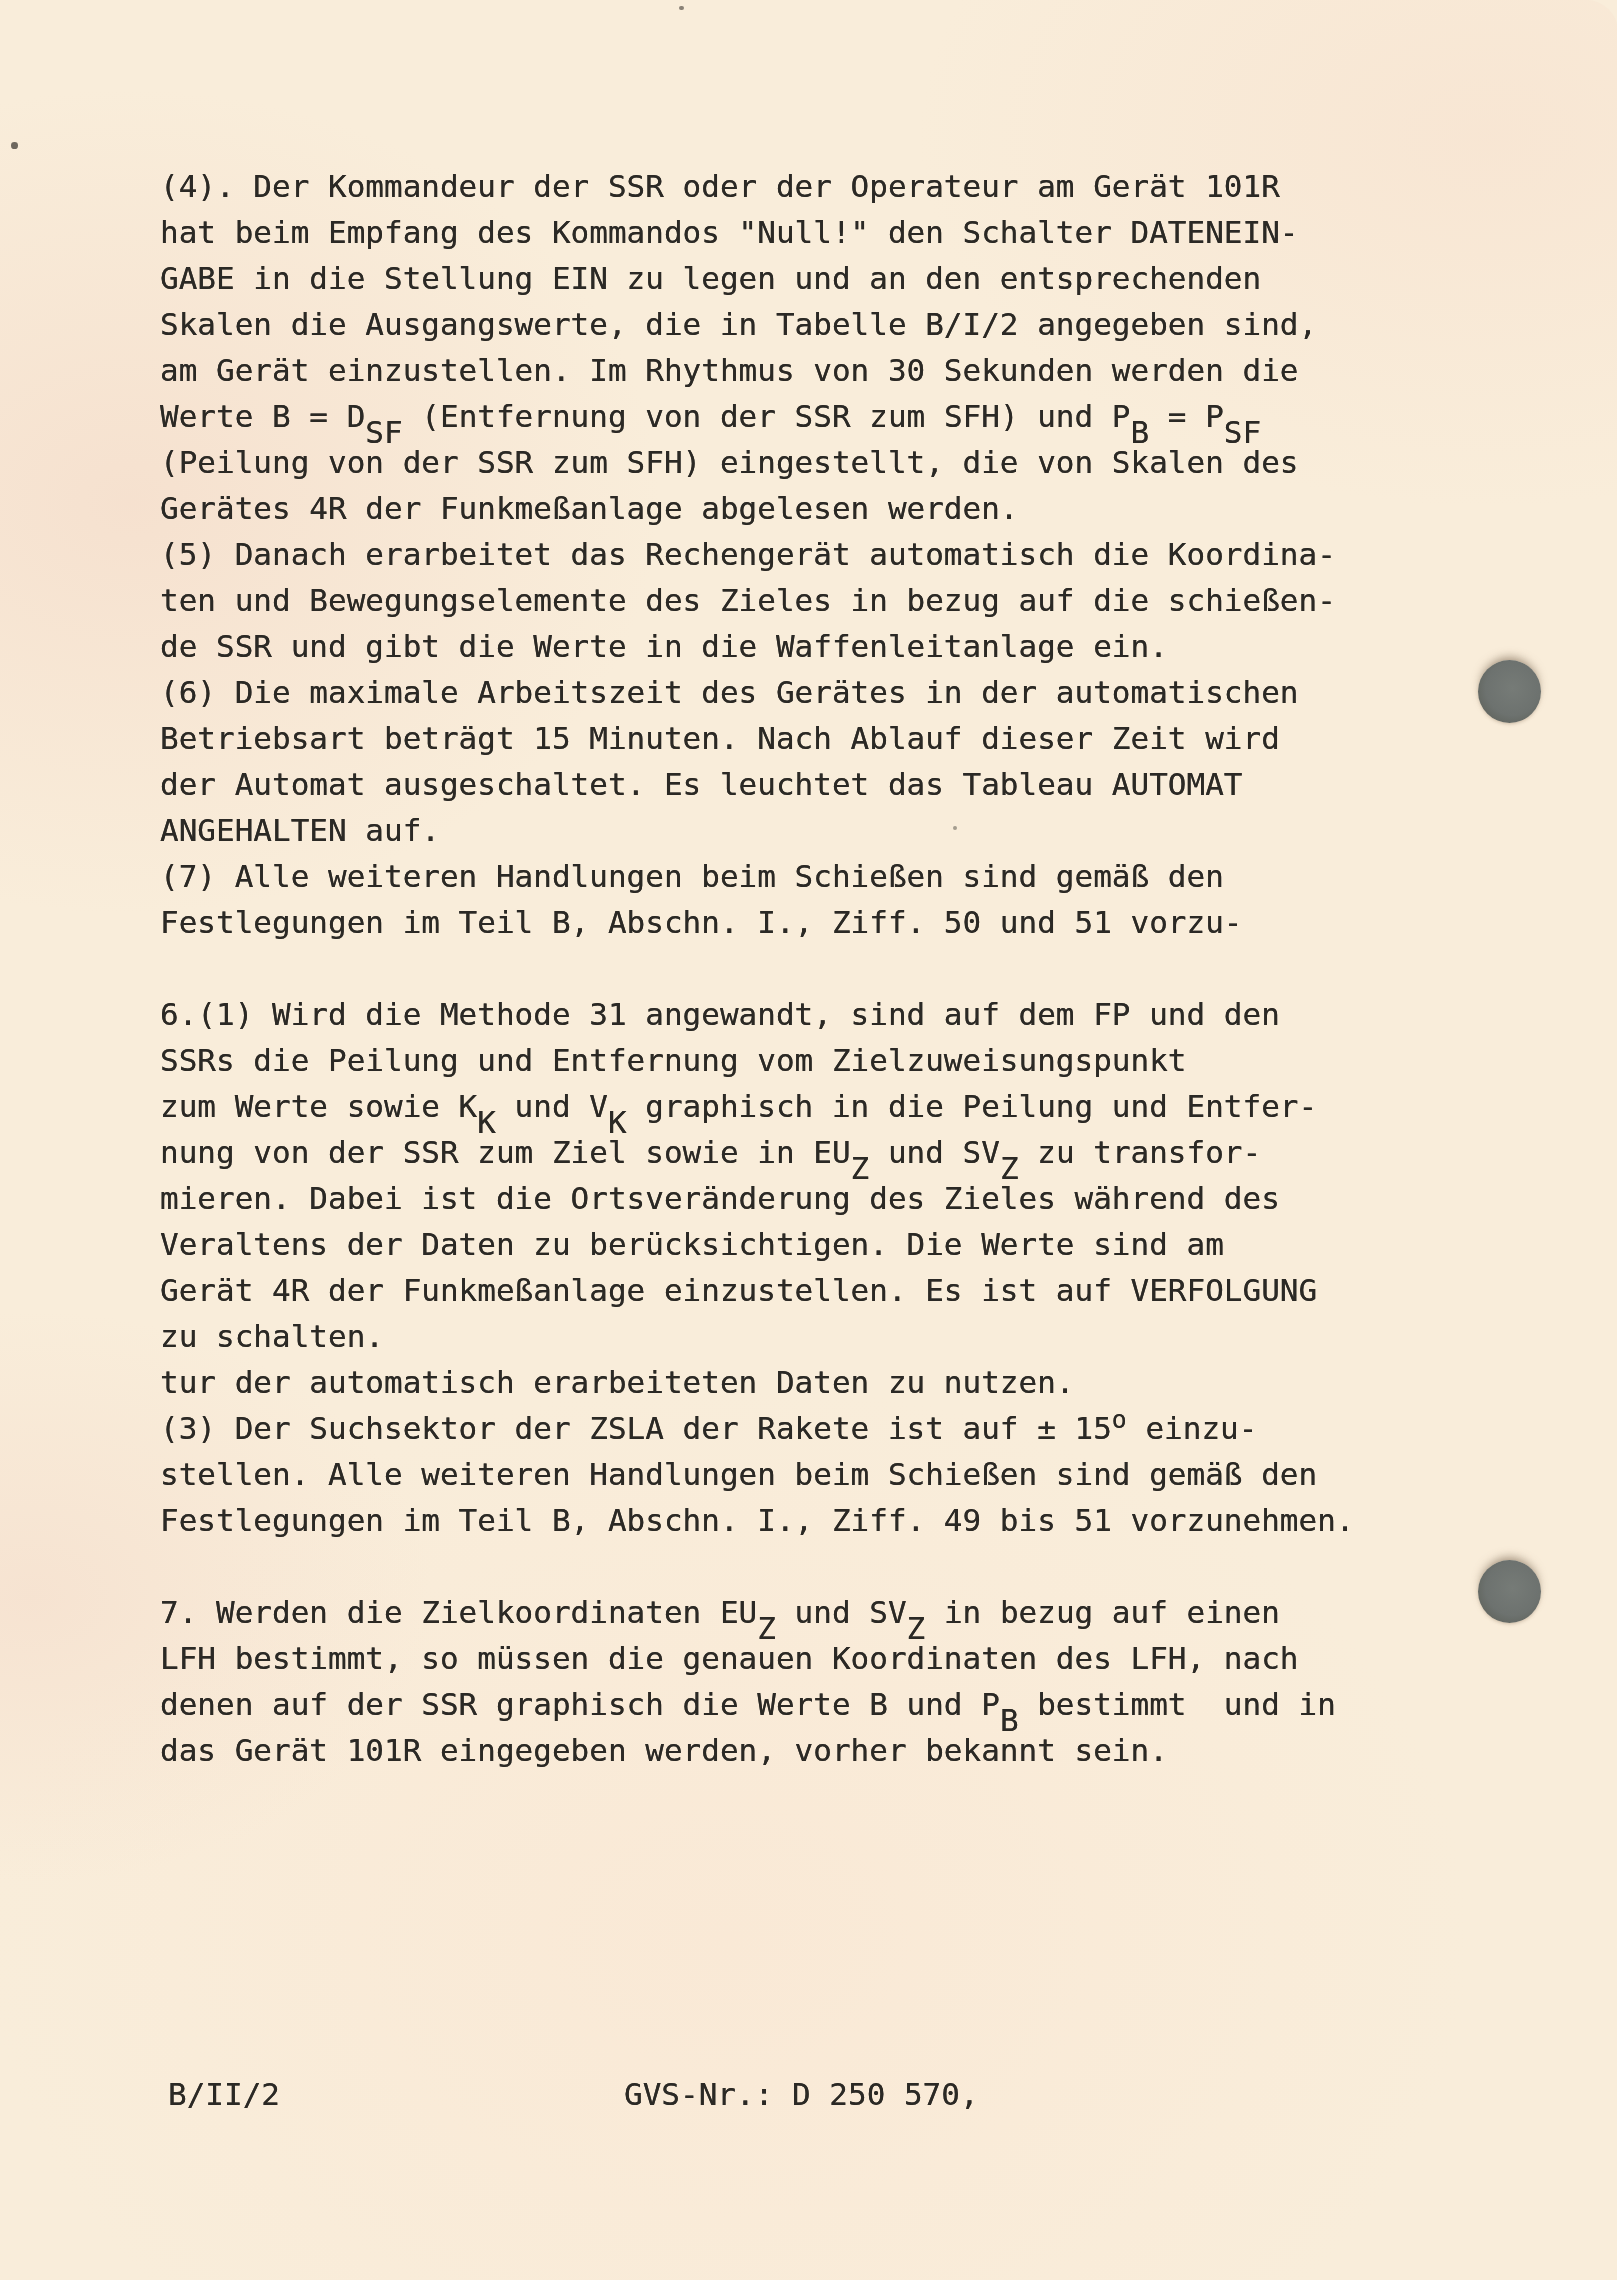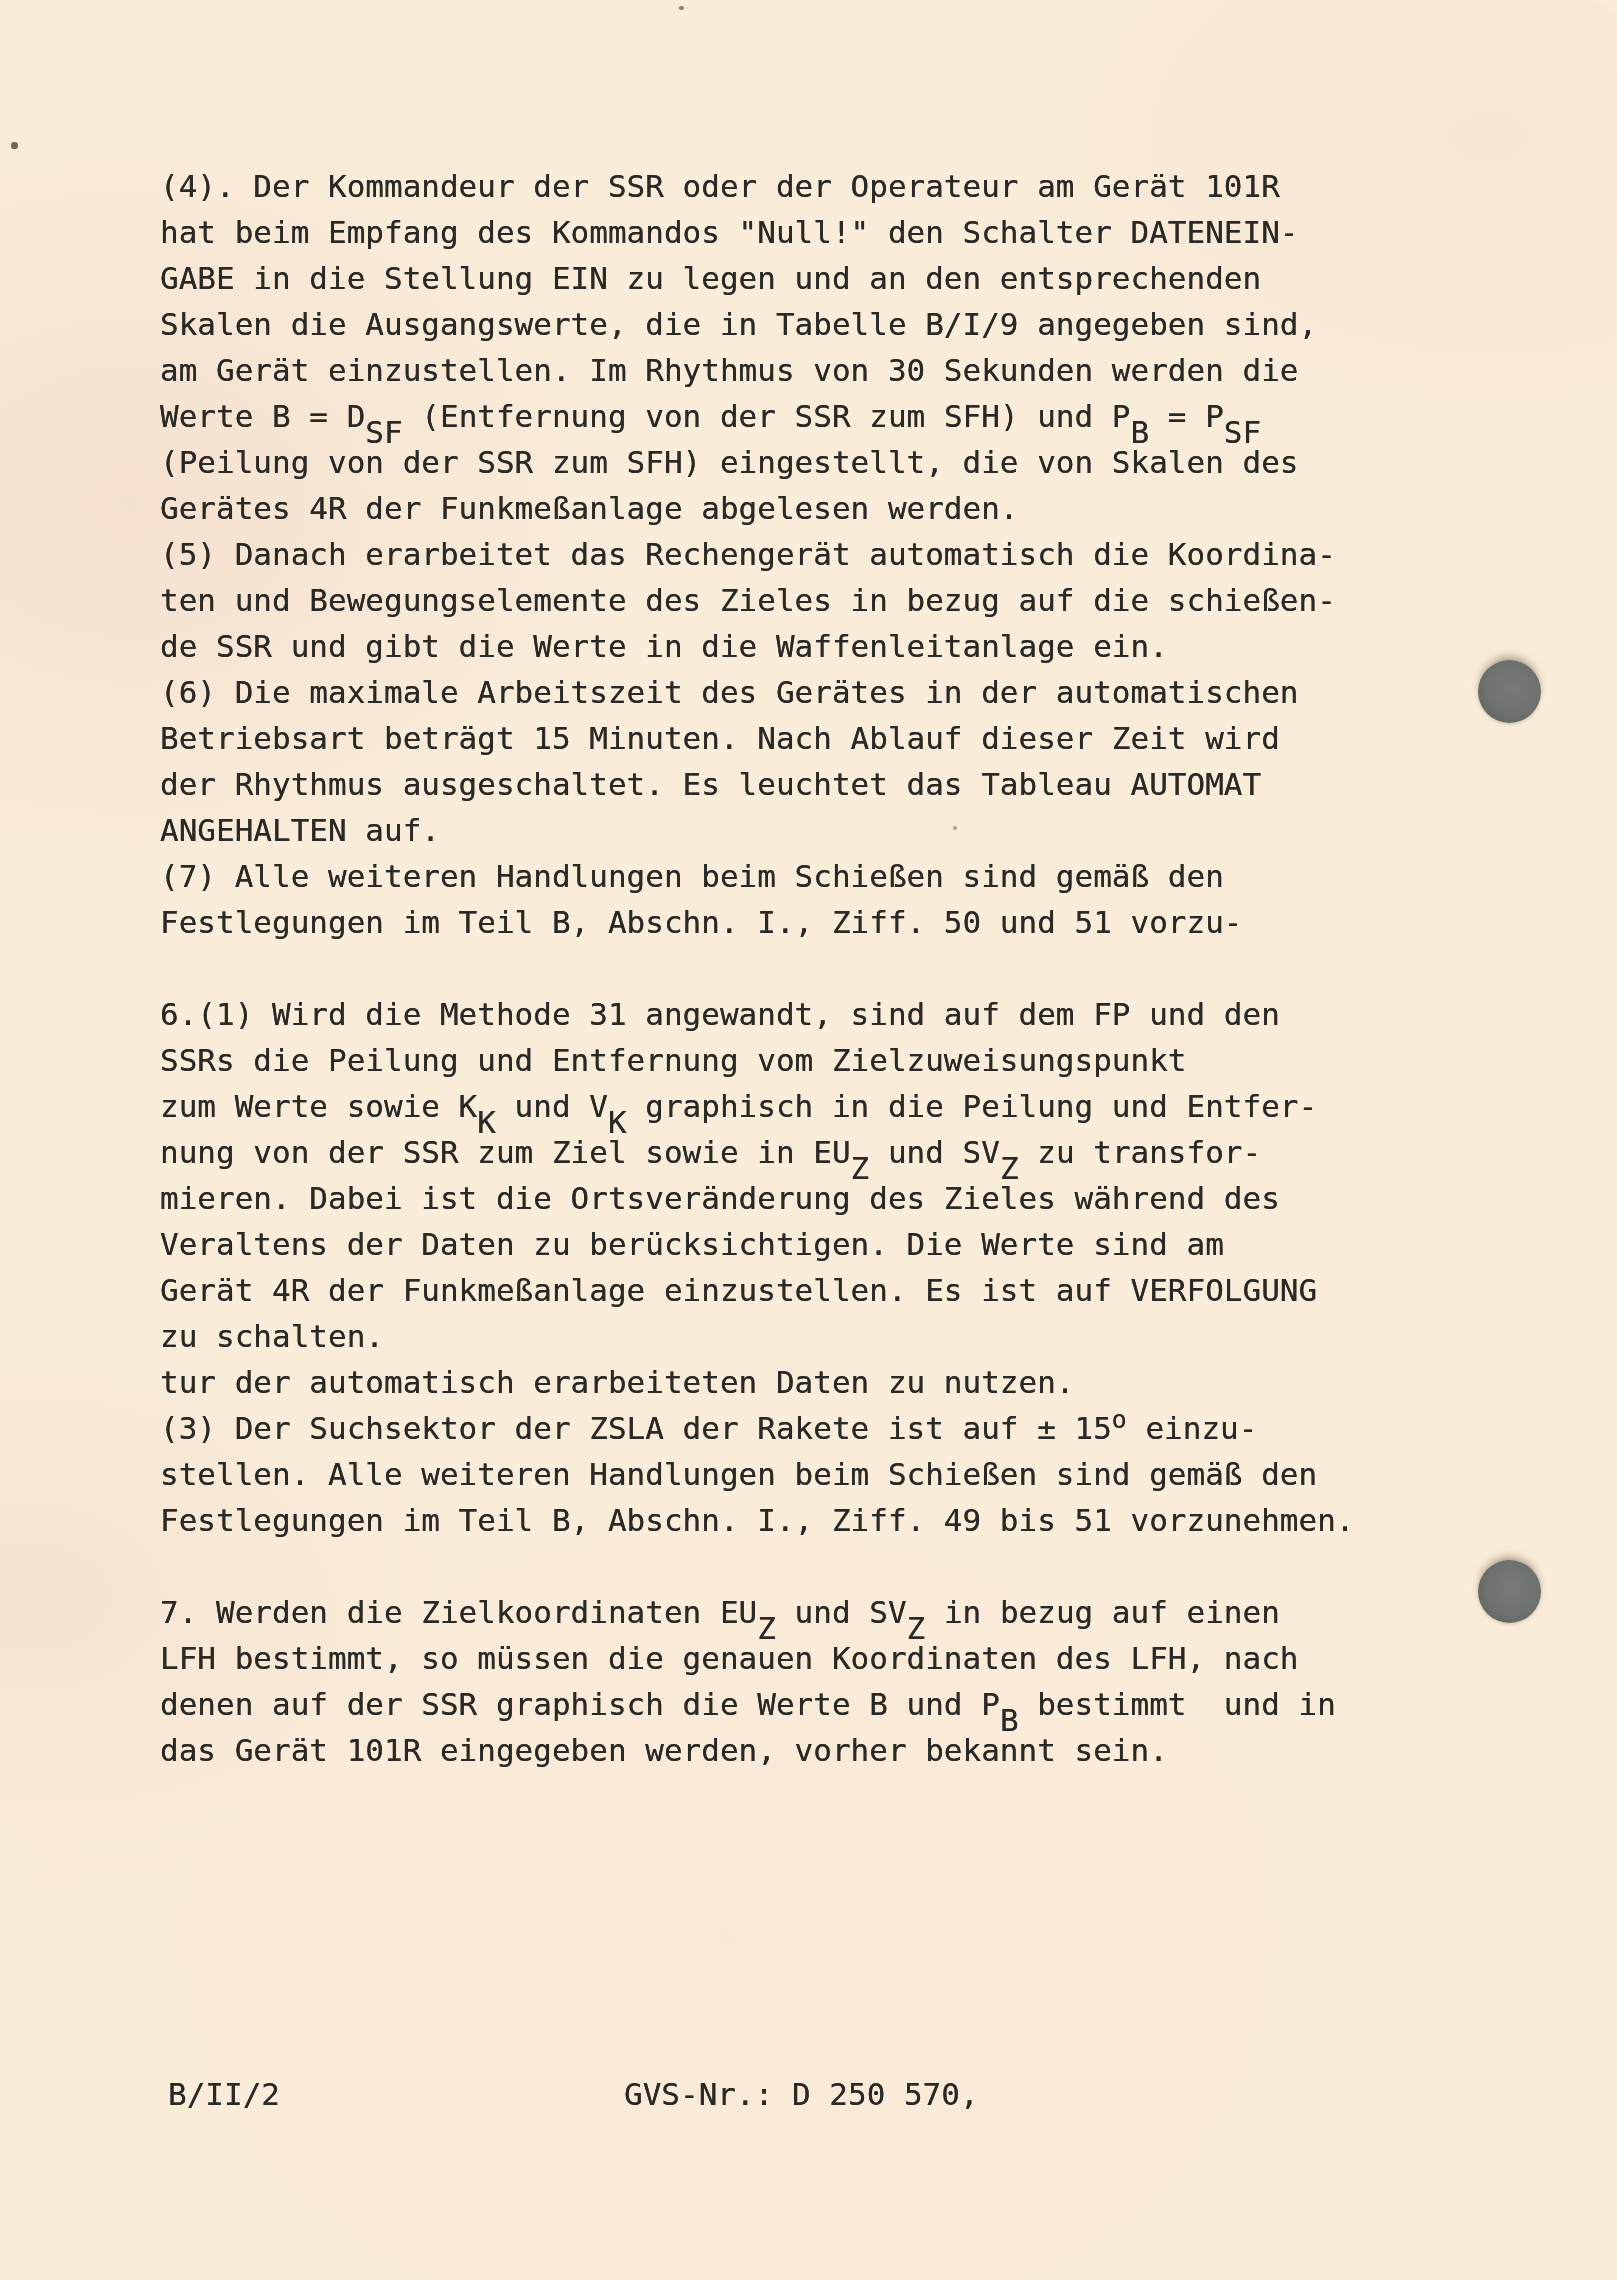--- a/index.html
+++ b/index.html
@@ -56,31 +56,31 @@
   .speck.s3{left:953px;top:826px;width:3.8px;height:3.8px;opacity:.45;}
 </style>
 </head>
 <body>
 
 <div class="page">
   <main class="doc">
       <div class="line"><span class="seg">(4). Der Kommandeur der SSR oder der Operateur am Gerät 101R</span></div>
       <div class="line"><span class="seg">hat beim Empfang des Kommandos "Null!" den Schalter DATENEIN-</span></div>
       <div class="line"><span class="seg">GABE in die Stellung EIN zu legen und an den entsprechenden</span></div>
-      <div class="line"><span class="seg">Skalen die Ausgangswerte, die in Tabelle B/I/9 angegeben sind,</span></div>
+      <div class="line"><span class="seg">Skalen die Ausgangswerte, die in Tabelle B/I/2 angegeben sind,</span></div>
       <div class="line"><span class="seg">am Gerät einzustellen. Im Rhythmus von 30 Sekunden werden die</span></div>
       <div class="line"><span class="seg">Werte B = D</span><span class="seg sub">SF</span><span class="seg"> (Entfernung von der SSR zum SFH) und P</span><span class="seg sub">B</span><span class="seg"> = P</span><span class="seg sub">SF</span></div>
       <div class="line"><span class="seg">(Peilung von der SSR zum SFH) eingestellt, die von Skalen des</span></div>
       <div class="line"><span class="seg">Gerätes 4R der Funkmeßanlage abgelesen werden.</span></div>
       <div class="line"><span class="seg">(5) Danach erarbeitet das Rechengerät automatisch die Koordina-</span></div>
       <div class="line"><span class="seg">ten und Bewegungselemente des Zieles in bezug auf die schießen-</span></div>
       <div class="line"><span class="seg">de SSR und gibt die Werte in die Waffenleitanlage ein.</span></div>
       <div class="line"><span class="seg">(6) Die maximale Arbeitszeit des Gerätes in der automatischen</span></div>
       <div class="line"><span class="seg">Betriebsart beträgt 15 Minuten. Nach Ablauf dieser Zeit wird</span></div>
-      <div class="line"><span class="seg">der Rhythmus ausgeschaltet. Es leuchtet das Tableau AUTOMAT</span></div>
+      <div class="line"><span class="seg">der Automat ausgeschaltet. Es leuchtet das Tableau AUTOMAT</span></div>
       <div class="line"><span class="seg">ANGEHALTEN auf.</span></div>
       <div class="line"><span class="seg">(7) Alle weiteren Handlungen beim Schießen sind gemäß den</span></div>
       <div class="line"><span class="seg">Festlegungen im Teil B, Abschn. I., Ziff. 50 und 51 vorzu-</span></div>
       <div class="line">&nbsp;</div>
       <div class="line"><span class="seg">6.(1) Wird die Methode 31 angewandt, sind auf dem FP und den</span></div>
       <div class="line"><span class="seg">SSRs die Peilung und Entfernung vom Zielzuweisungspunkt</span></div>
       <div class="line"><span class="seg">zum Werte sowie K</span><span class="seg sub">K</span><span class="seg"> und V</span><span class="seg sub">K</span><span class="seg"> graphisch in die Peilung und Entfer-</span></div>
       <div class="line"><span class="seg">nung von der SSR zum Ziel sowie in EU</span><span class="seg sub">Z</span><span class="seg"> und SV</span><span class="seg sub">Z</span><span class="seg"> zu transfor-</span></div>
       <div class="line"><span class="seg">mieren. Dabei ist die Ortsveränderung des Zieles während des</span></div>
       <div class="line"><span class="seg">Veraltens der Daten zu berücksichtigen. Die Werte sind am</span></div>

